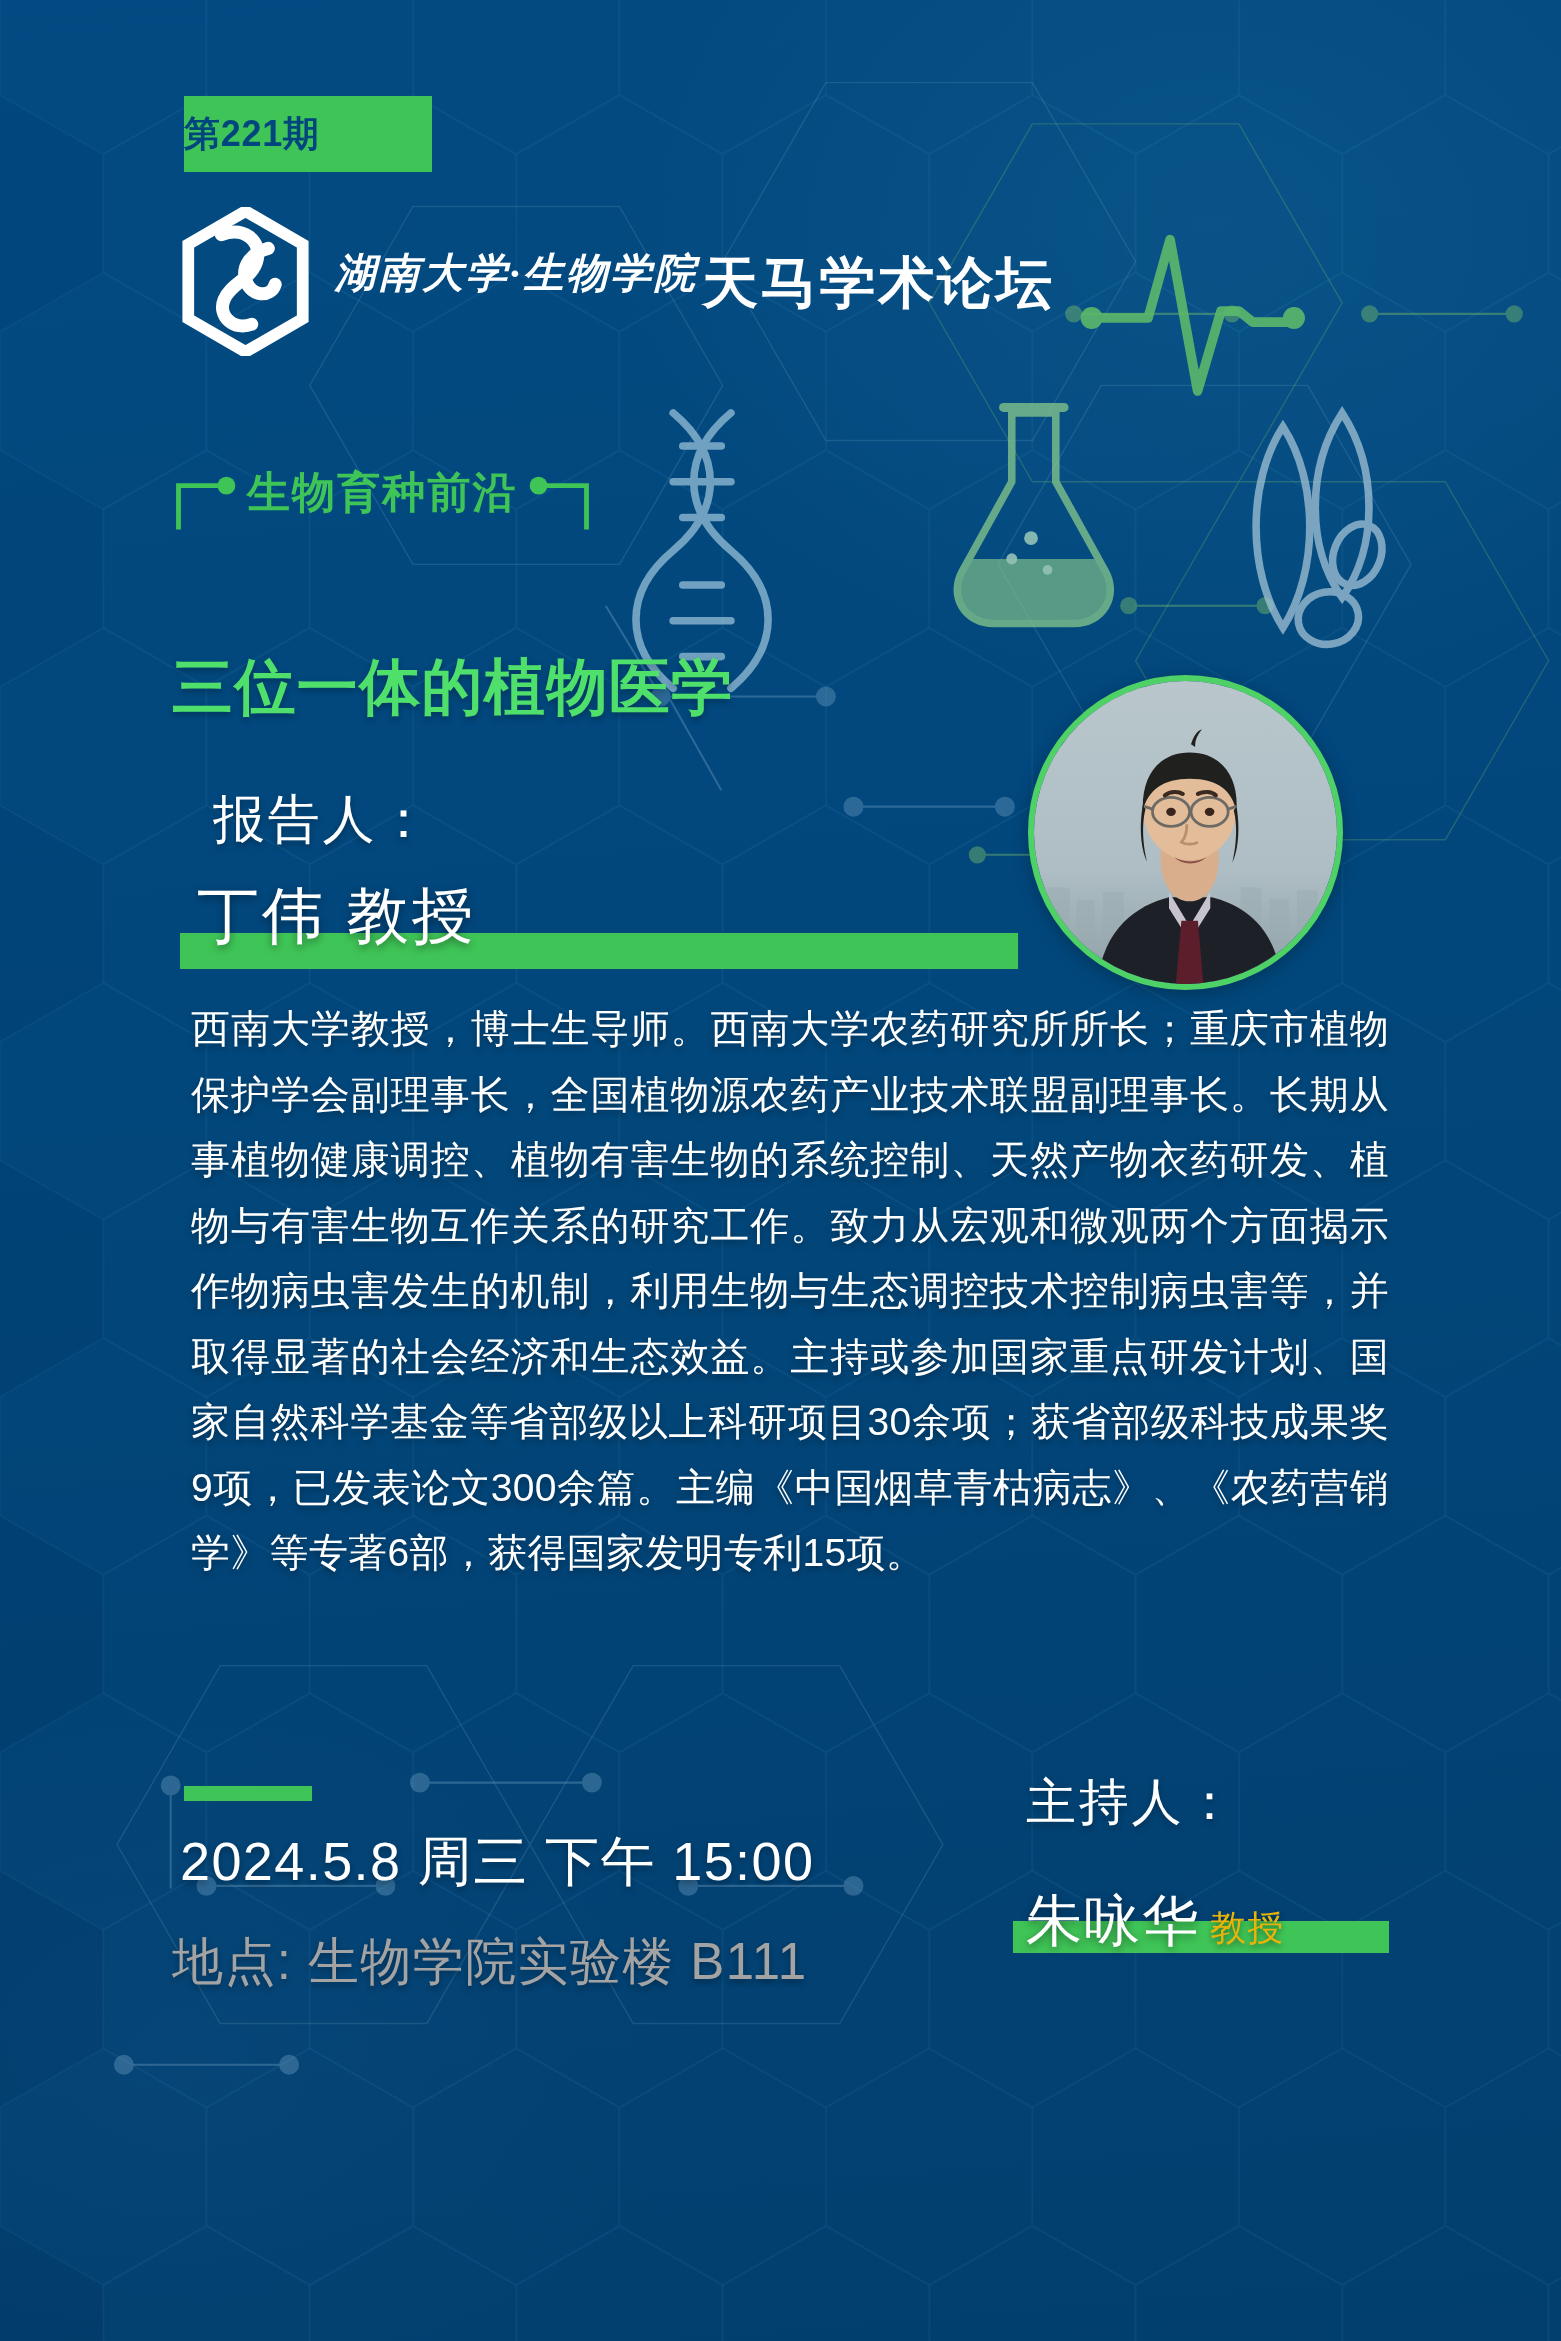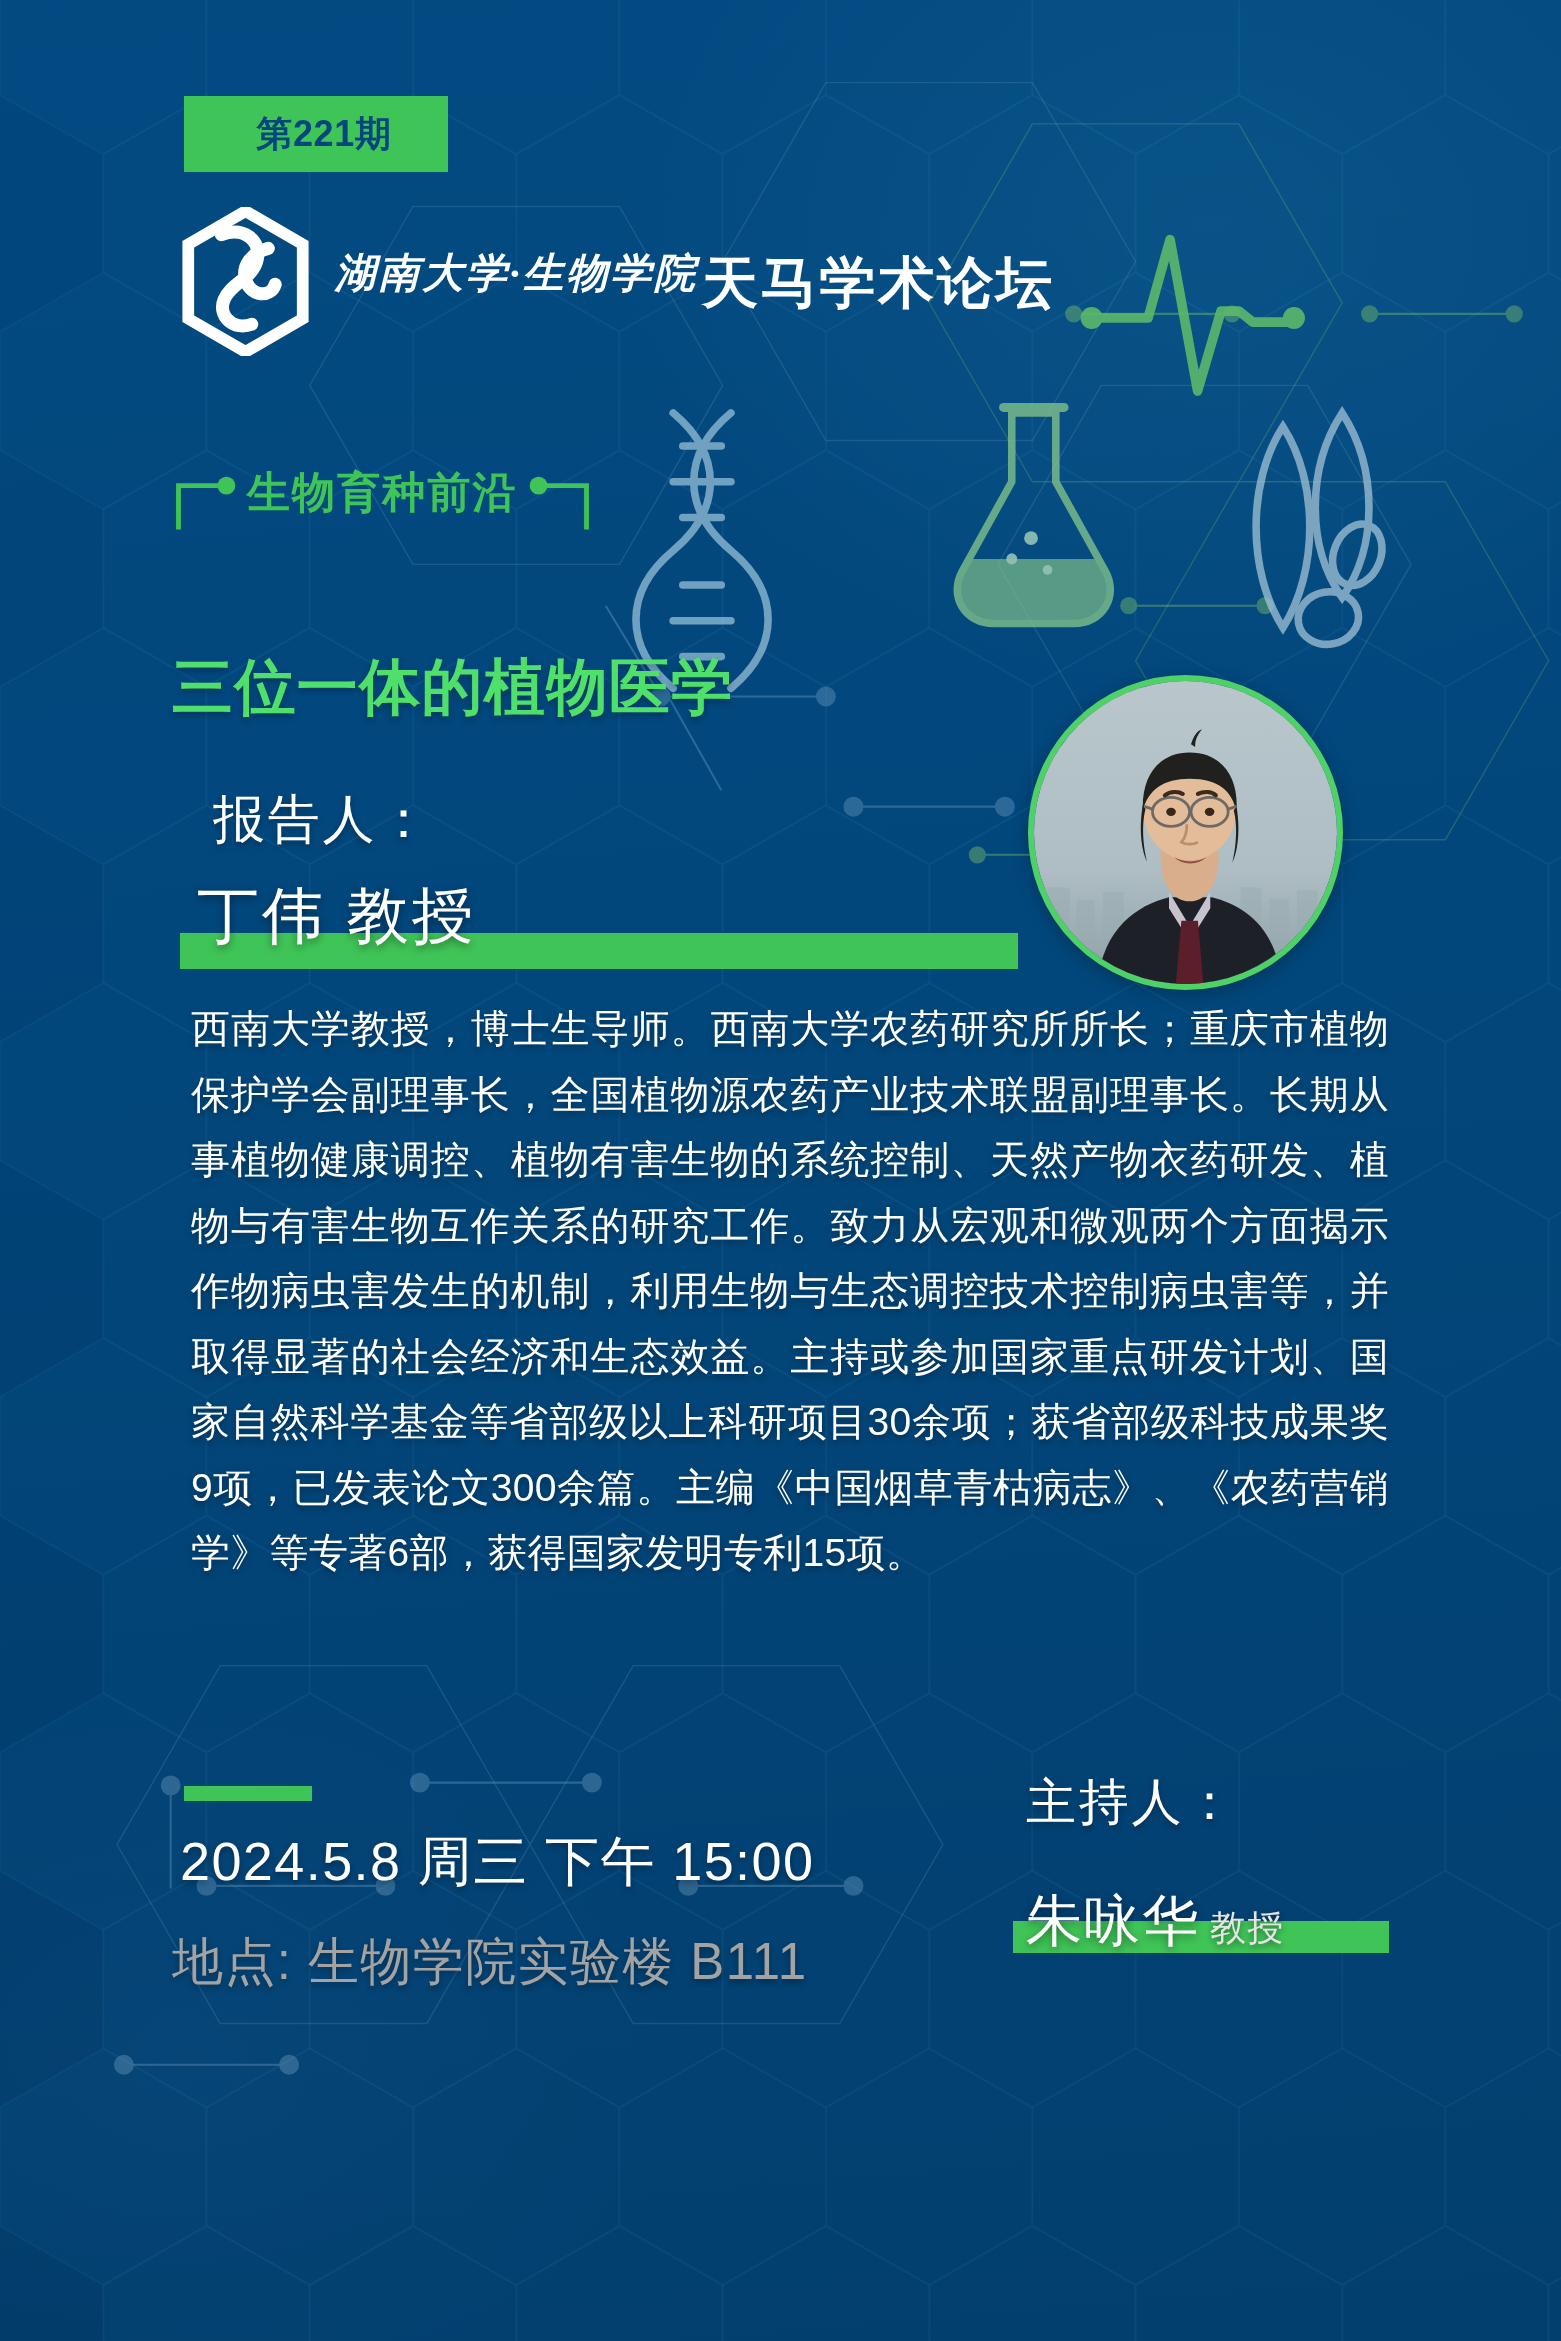--- a/index.html
+++ b/index.html
@@ -23,21 +23,21 @@
   }
   .hex-wash{position:absolute;inset:0;opacity:.5;}
   .net{position:absolute;inset:0;}
   .deco-icons{position:absolute;inset:0;}
 
   
   .badge{
     position:absolute;left:184px;top:96px;
     width:248px;height:76px;
     background:#3FC557;
-    display:flex;align-items:center;justify-content:center;padding-left:16px;
+    display:flex;align-items:center;justify-content:flex-start;
   }
   .badge span{
     color:#01457E;font-size:36px;font-weight:bold;letter-spacing:0.7px;
   }
 
   .logo-row{position:absolute;left:180px;top:207px;display:flex;align-items:center;gap:23.4px;}
   .logo-mark{width:131px;height:149px;flex:0 0 auto;}
   .logo-text{display:flex;flex-direction:row;justify-content:center;gap:4.1px;padding-top:4.1px;}
   .logo-line1{
     color:#ffffff;font-size:41px;font-weight:bold;
@@ -126,21 +126,21 @@
   .host-name-wrap{
     position:absolute;left:1026px;top:1863px;
     display:flex;align-items:baseline;gap:9.6px;white-space:nowrap;
   }
   .host-name{
     color:#ffffff;font-size:56px;letter-spacing:2.1px;
     text-shadow:0 3.4px 8.3px rgba(0,0,0,.45);
     margin-top:21px;
   }
   .host-title{
-    color:#e5e5e5;font-size:36px;letter-spacing:1.4px;
+    color:#eab308;font-size:36px;letter-spacing:1.4px;
     text-shadow:0 2.8px 6.9px rgba(0,0,0,.45);
   }
 </style>
 </head>
 <body>
 
 <div class="poster">
 
   <div class="bg-layer">
     <div class="bg-grad"></div>

